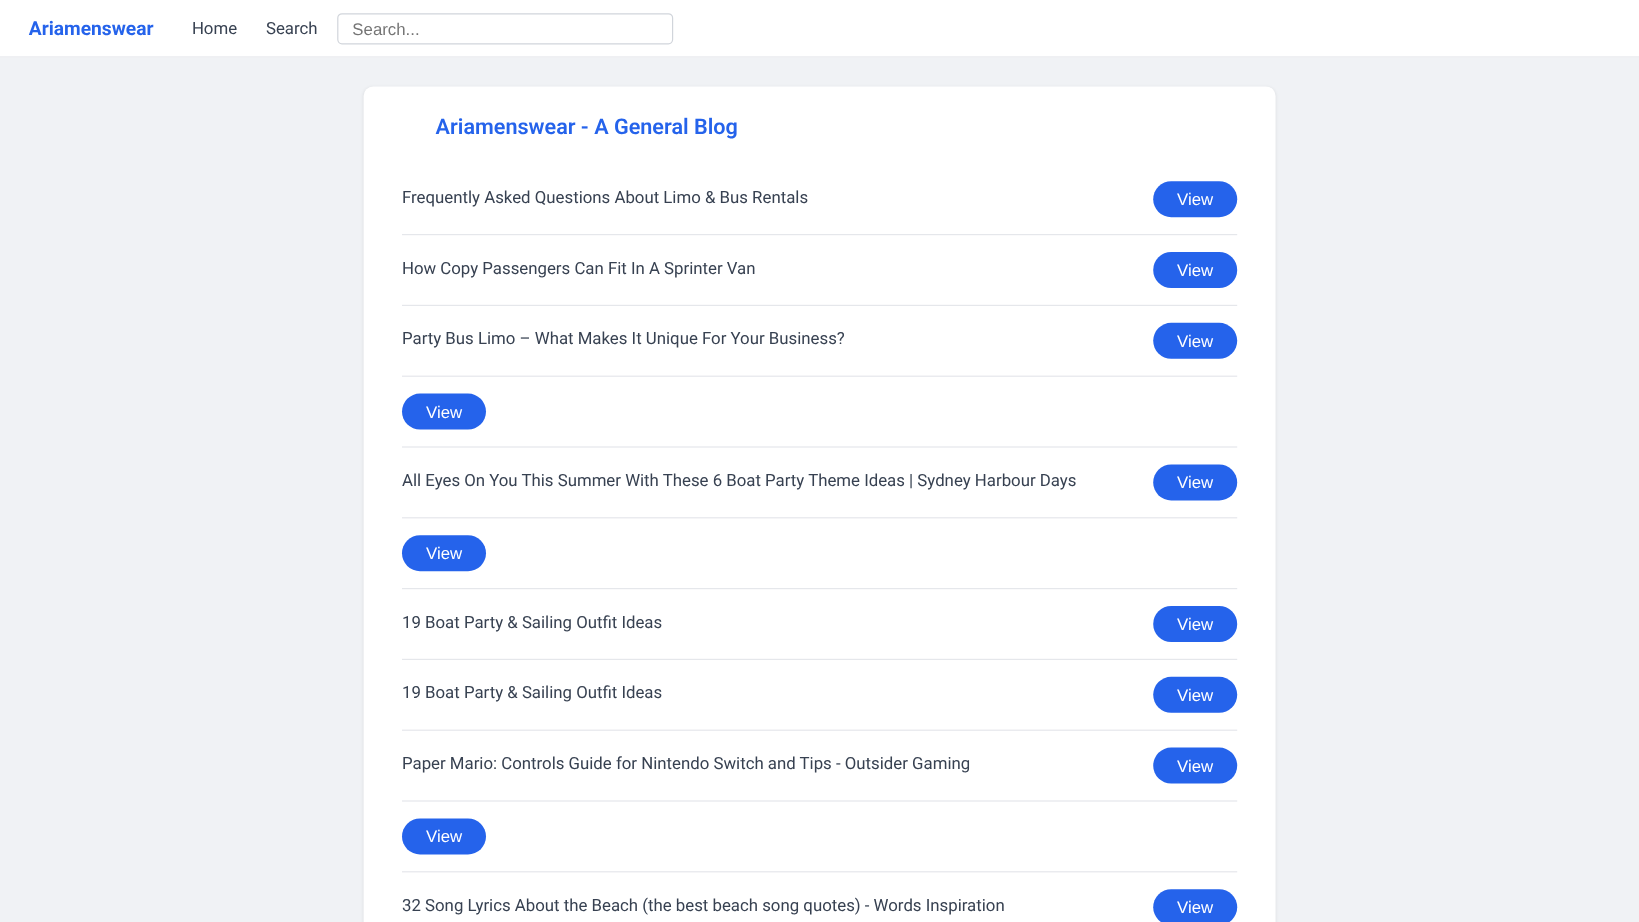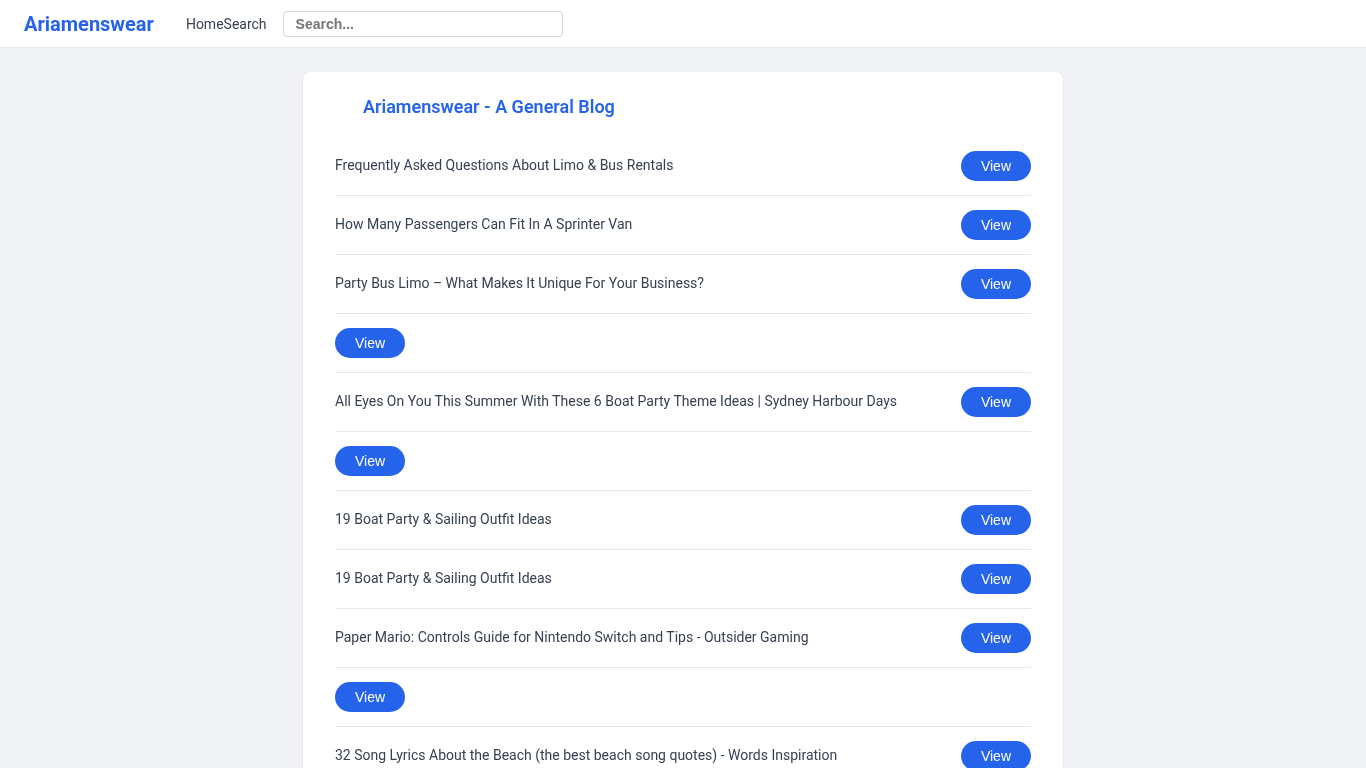--- a/index.html
+++ b/index.html
@@ -23,30 +23,31 @@
       height: 48px;
       border-bottom: 1px solid #e5e7eb;
       position: fixed;
       top: 0;
       left: 0;
       width: 100%;
       z-index: 100;
     }
 
     .navbar-brand {
-      font-size: 20px;
+      font-size: 16px;
       font-weight: 700;
       color: #2563eb;
       margin-right: 32px;
       text-decoration: none;
     }
 
     .navbar-links {
       display: flex;
       align-items: flex-end;
+      gap: 24px;
       margin-right: 16px;
     }
 
     .navbar-link {
       font-size: 14px;
       color: #374151;
       text-decoration: none;
       cursor: pointer;
     }
 
@@ -60,21 +61,20 @@
       width: 280px;
     }
 
     .navbar-search input {
       border: none;
       outline: none;
       font-size: 14px;
       color: #a21caf;
       width: 100%;
       background: transparent;
-      font-weight: bold;
     }
 
     
     .page-wrapper {
       margin-top: 48px;
       display: flex;
       justify-content: center;
       padding: 24px 16px;
       min-height: calc(768px - 48px);
     }
@@ -148,21 +148,21 @@
 
 <div class="page-wrapper">
   <div class="content-card">
     <div class="blog-title">Ariamenswear - A General Blog</div>
     <ul class="post-list">
     <li class="post-item">
           <span class="post-title">Frequently Asked Questions About Limo &amp; Bus Rentals</span>
           <button class="view-btn">View</button>
         </li>
         <li class="post-item">
-          <span class="post-title">How Many Passengers Can Fit In A Sprinter Van</span>
+          <span class="post-title">How Copy Passengers Can Fit In A Sprinter Van</span>
           <button class="view-btn">View</button>
         </li>
         <li class="post-item">
           <span class="post-title">Party Bus Limo – What Makes It Unique For Your Business?</span>
           <button class="view-btn">View</button>
         </li>
         <li class="post-item">
           <button class="view-btn">View</button>
         </li>
         <li class="post-item">

